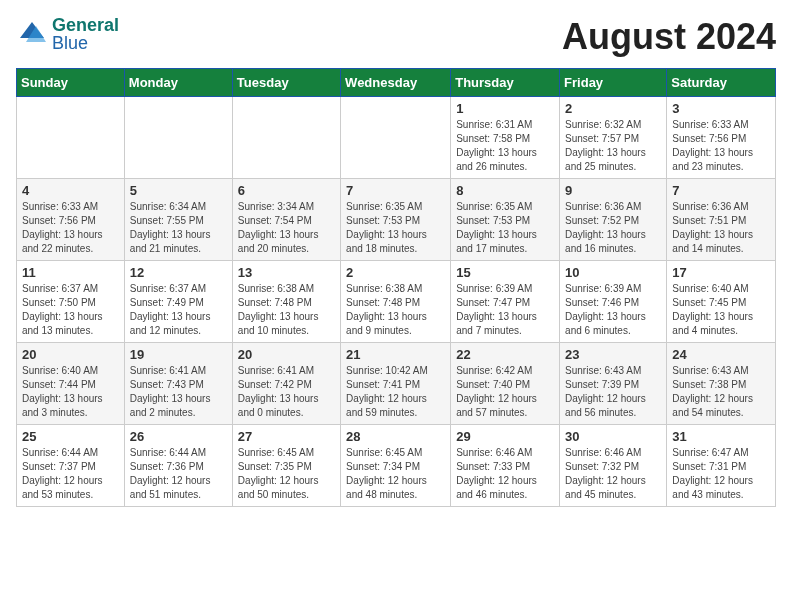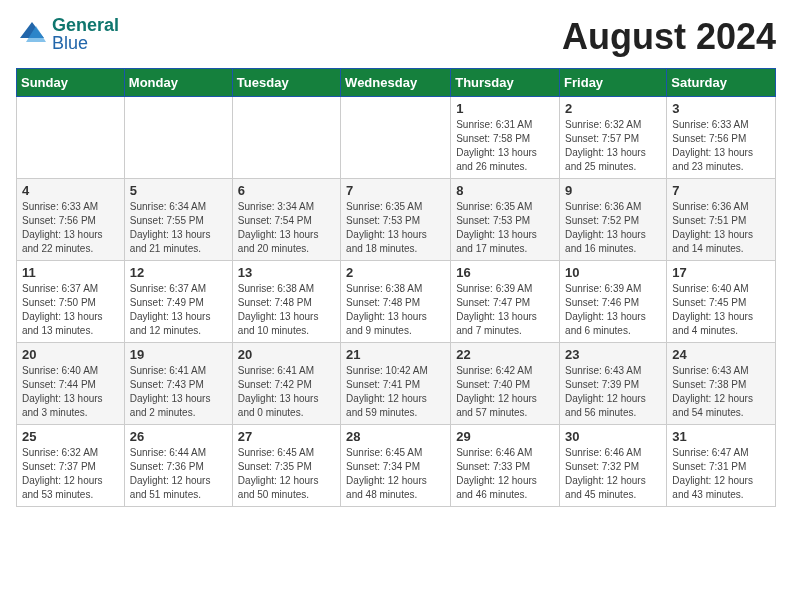--- a/index.html
+++ b/index.html
@@ -215,21 +215,21 @@
 Sunset: 7:48 PM
 Daylight: 13 hours and 10 minutes.</div>
         </td>
         <td>
           <span class="day-number">2</span>
           <div class="day-info">Sunrise: 6:38 AM
 Sunset: 7:48 PM
 Daylight: 13 hours and 9 minutes.</div>
         </td>
         <td>
-          <span class="day-number">16</span>
+          <span class="day-number">15</span>
           <div class="day-info">Sunrise: 6:39 AM
 Sunset: 7:47 PM
 Daylight: 13 hours and 7 minutes.</div>
         </td>
         <td>
           <span class="day-number">10</span>
           <div class="day-info">Sunrise: 6:39 AM
 Sunset: 7:46 PM
 Daylight: 13 hours and 6 minutes.</div>
         </td>
@@ -280,21 +280,21 @@
         <td>
           <span class="day-number">24</span>
           <div class="day-info">Sunrise: 6:43 AM
 Sunset: 7:38 PM
 Daylight: 12 hours and 54 minutes.</div>
         </td>
       </tr>
       <tr>
         <td>
           <span class="day-number">25</span>
-          <div class="day-info">Sunrise: 6:32 AM
+          <div class="day-info">Sunrise: 6:44 AM
 Sunset: 7:37 PM
 Daylight: 12 hours and 53 minutes.</div>
         </td>
         <td>
           <span class="day-number">26</span>
           <div class="day-info">Sunrise: 6:44 AM
 Sunset: 7:36 PM
 Daylight: 12 hours and 51 minutes.</div>
         </td>
         <td>

